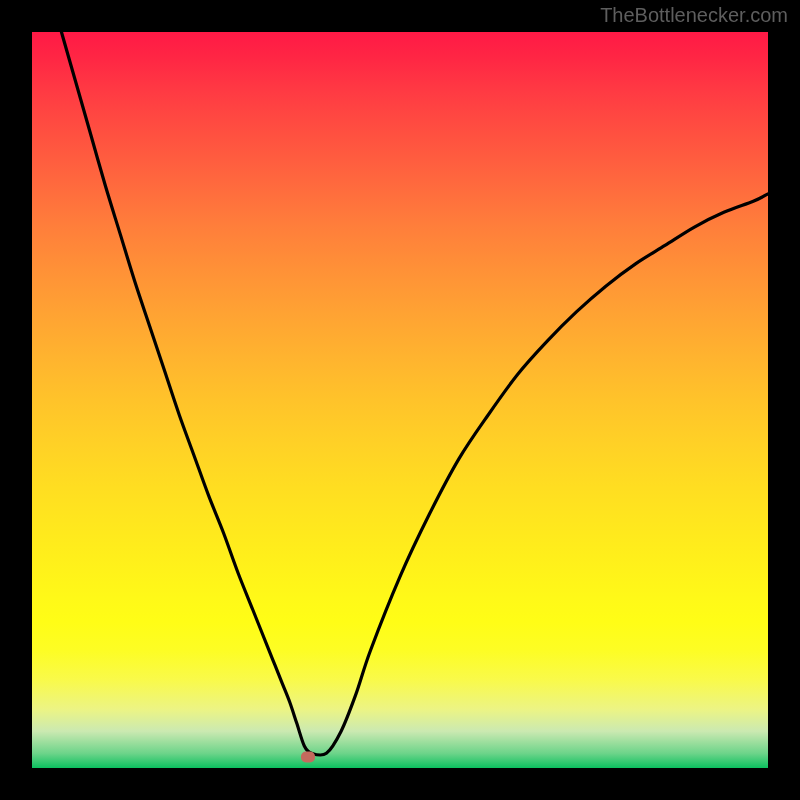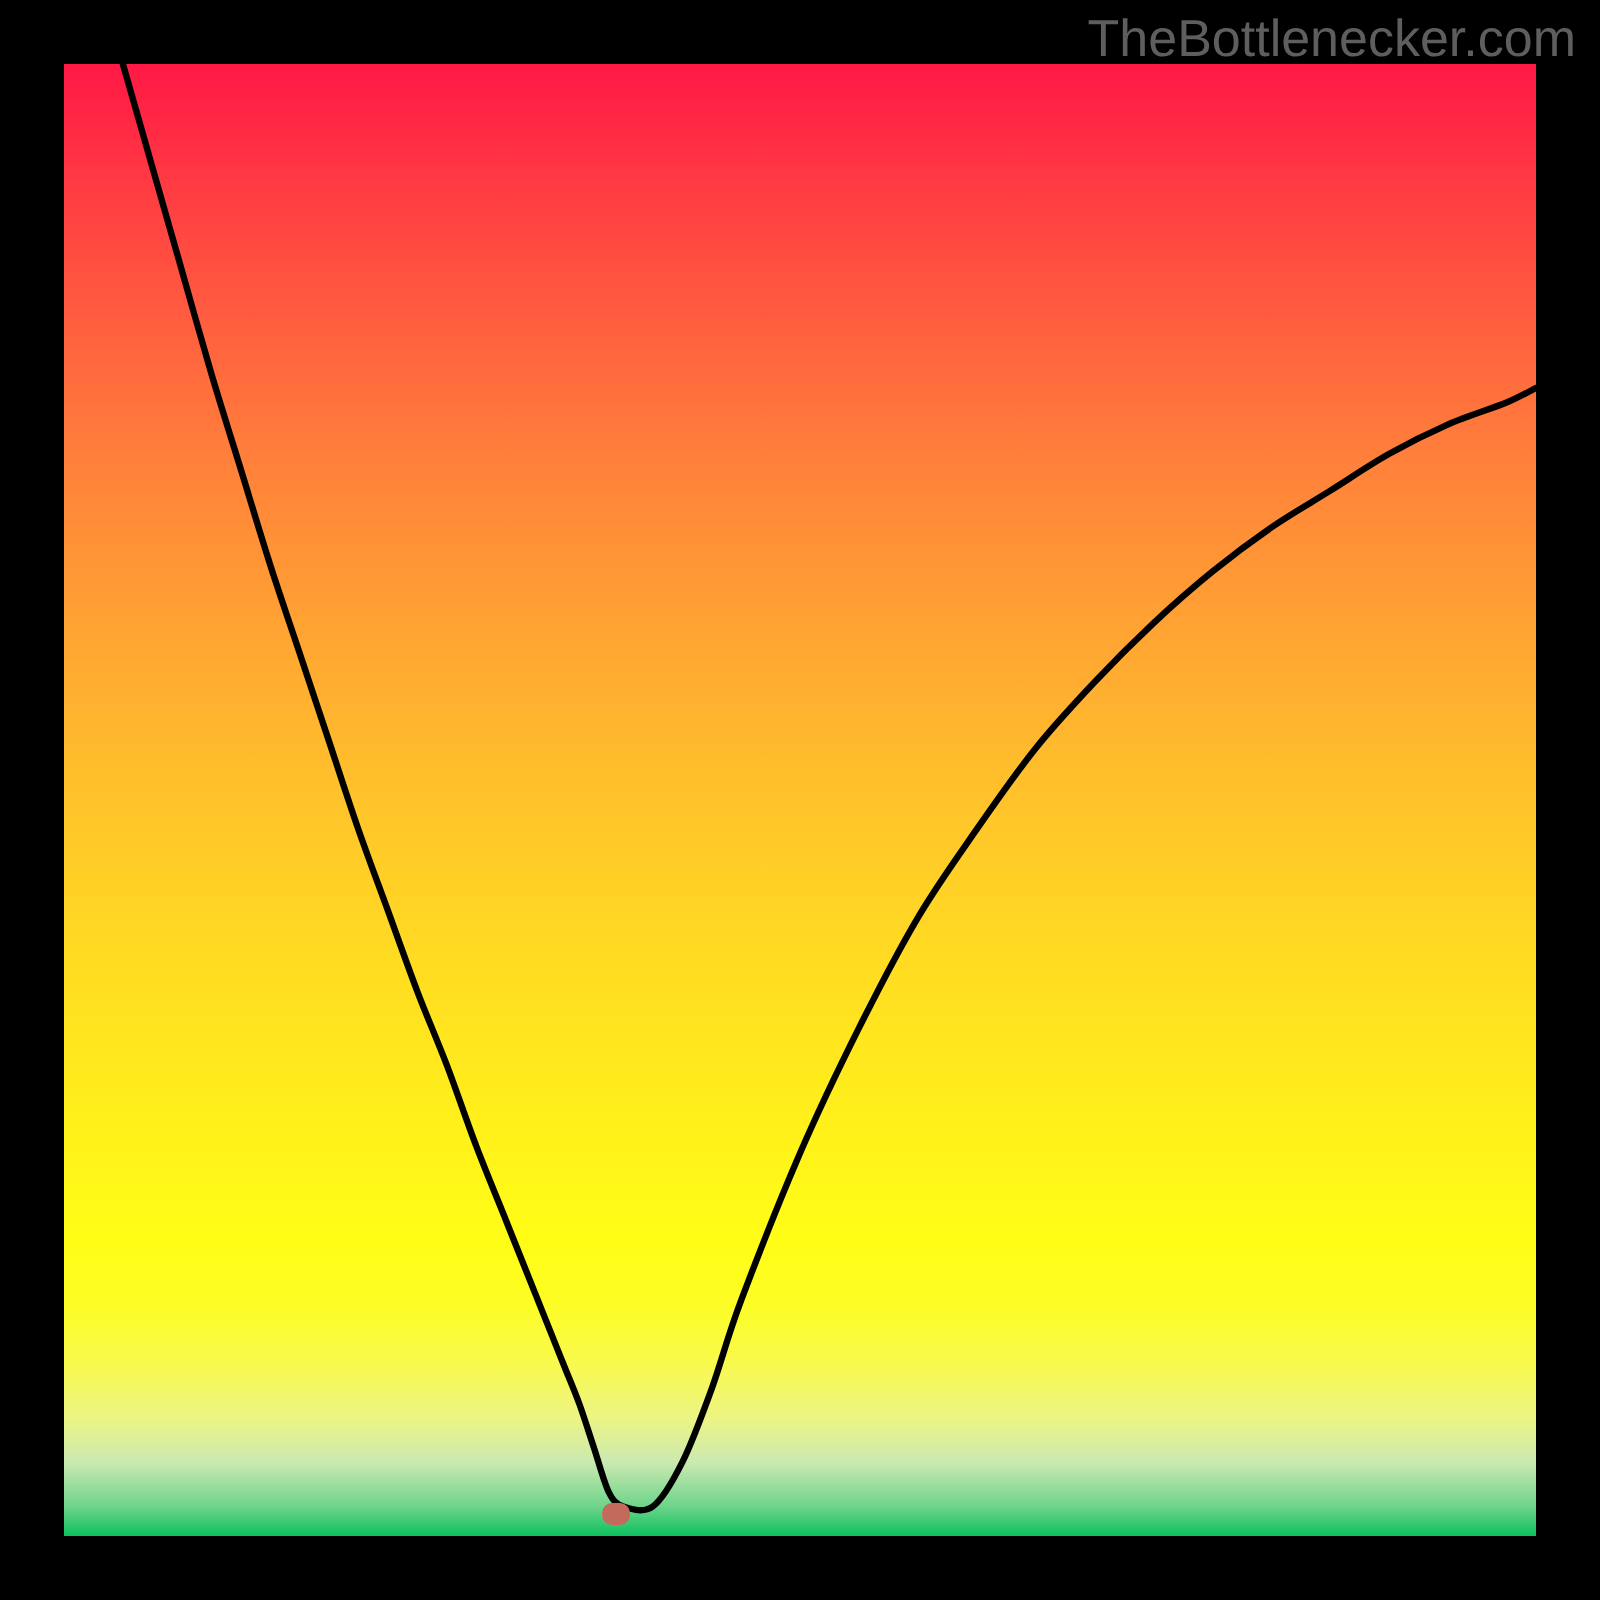--- a/index.html
+++ b/index.html
@@ -8,21 +8,21 @@
     width: 800px;
     height: 800px;
     overflow: hidden;
     font-family: Arial, sans-serif;
   }
   .attribution {
     position: absolute;
     top: 4px;
     right: 12px;
     color: #5e5e5e;
-    font-size: 26px;
+    font-size: 20px;
     font-weight: 500;
     z-index: 10;
     letter-spacing: 0px;
     text-align: center;
   }
   .plot-area {
     position: absolute;
     top: 32px;
     left: 32px;
     width: 736px;

